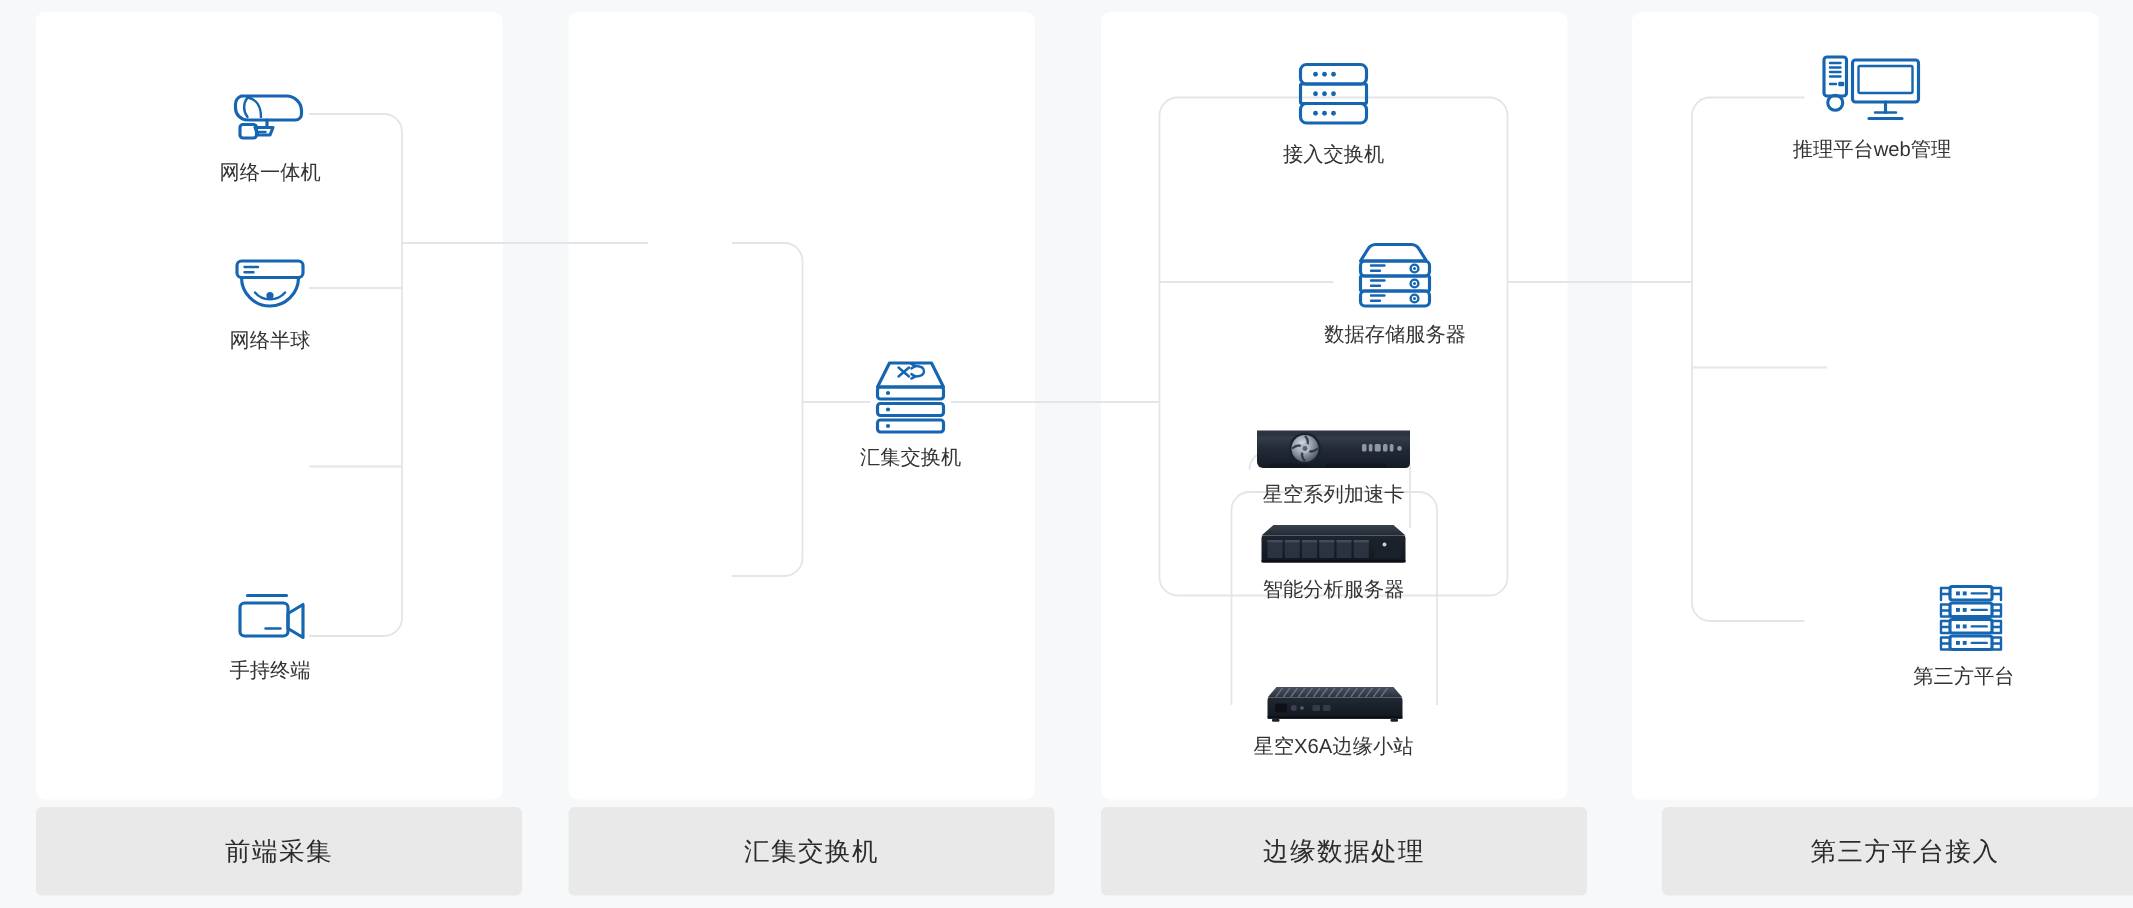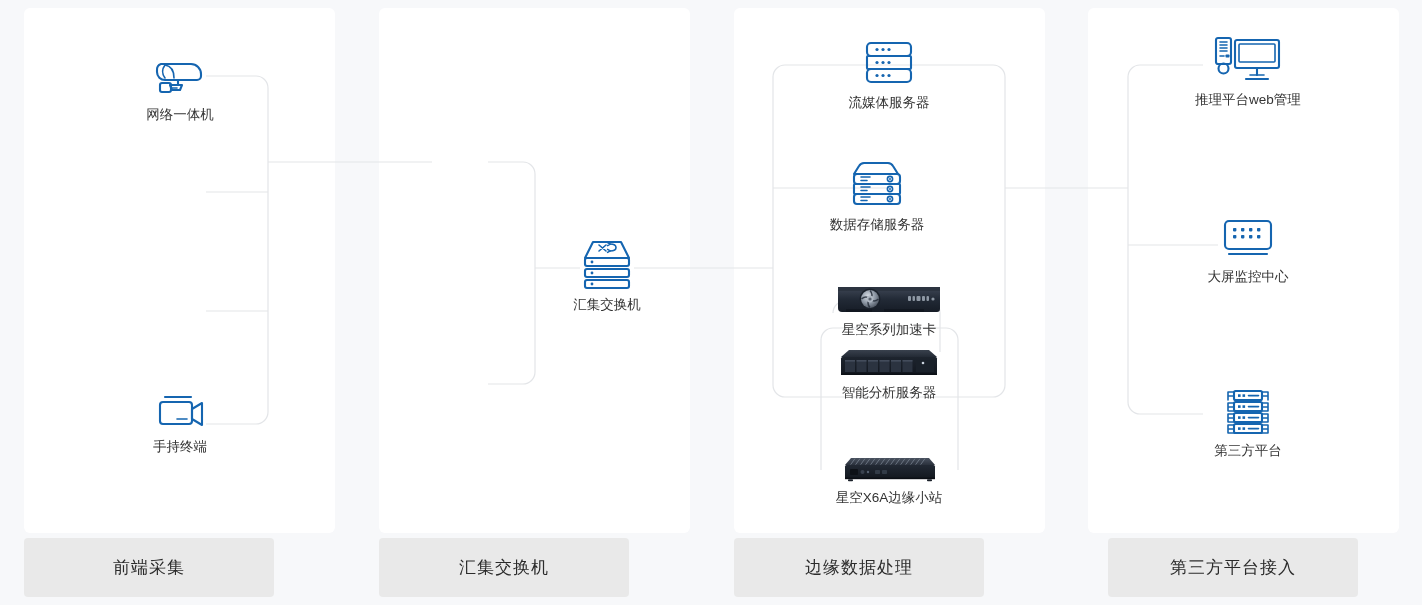--- a/index.html
+++ b/index.html
@@ -16,21 +16,21 @@
   #wires{position:absolute;left:0;top:0;width:1422px;height:605px;pointer-events:none;z-index:3;}
   #wires path,#wires line{fill:none;stroke:#e3e5e8;stroke-width:1.2;}
 
   
   .col{position:absolute;top:8px;width:311px;height:525px;background:#ffffff;border-radius:6px;z-index:2;}
   #col1{left:24px;}
   #col2{left:379px;}
   #col3{left:734px;}
   #col4{left:1088px;}
 
-  .footer{position:absolute;top:538px;width:250px;height:59px;background:#e9e9e9;border-radius:4px;
+  .footer{position:absolute;top:538px;width:324px;height:59px;background:#e9e9e9;border-radius:4px;
           display:flex;align-items:center;justify-content:center;z-index:2;}
   #foot1{left:24px;} #foot2{left:379px;} #foot3{left:734px;} #foot4{left:1088px;margin-left:20px;}
   .footer span{font-size:17px;color:#2b2b2b;letter-spacing:1px;}
 
   
   .node{position:absolute;z-index:5;display:flex;flex-direction:column;align-items:center;
         width:190px;margin-left:-95px;}
   .node .label{margin-top:7px;font-size:13.5px;color:#333;white-space:nowrap;line-height:1.2;}
   .ibox{display:flex;align-items:flex-end;justify-content:center;}
 
@@ -85,20 +85,32 @@
         <path class="st2" d="M14 13 c-3 4 -3 9 0 13"></path>
         <path class="st" d="M27 28 v5"></path>
         <path class="st" d="M19 33 h12 l-2 5 h-8 z"></path>
         <rect class="st" x="9" y="31" width="11" height="9" rx="2"></rect>
         <path class="st2" d="M20 36 h6"></path>
       </svg>
     </div>
     <div class="label">网络一体机</div>
   </div>
 
+  <div class="node" style="left:180px;top:170px;">
+    <div class="ibox">
+      <svg class="ico" width="56" height="42" viewBox="0 0 56 42">
+        <rect class="st" x="6" y="4" width="44" height="11" rx="3"></rect>
+        <path class="st2" d="M11 8 h9 M11 11.5 h6"></path>
+        <path class="st" d="M9 15 a19 19 0 0 0 38 0"></path>
+        <path class="st2" d="M18 25 c5 6 15 6 20 0"></path>
+        <circle class="fl" cx="28" cy="27" r="2.4"></circle>
+      </svg>
+    </div>
+    <div class="label">网络半球</div>
+  </div>
 
 
   <div class="node" style="left:180px;top:390px;">
     <div class="ibox">
       <svg class="ico" width="56" height="42" viewBox="0 0 56 42">
         <path class="st" d="M13 7 h26"></path>
         <rect class="st" x="8" y="12" width="32" height="22" rx="3"></rect>
         <path class="st" d="M40 19 l10 -6 v22 l-10 -6 z"></path>
         <path class="st2" d="M25 29 h10"></path>
       </svg>
@@ -137,24 +149,24 @@
           <circle class="fl" cx="22" cy="9.5" r="1.6"></circle>
           <circle class="fl" cx="28" cy="9.5" r="1.6"></circle>
         <circle class="fl" cx="16" cy="22.5" r="1.6"></circle>
           <circle class="fl" cx="22" cy="22.5" r="1.6"></circle>
           <circle class="fl" cx="28" cy="22.5" r="1.6"></circle>
         <circle class="fl" cx="16" cy="35.5" r="1.6"></circle>
           <circle class="fl" cx="22" cy="35.5" r="1.6"></circle>
           <circle class="fl" cx="28" cy="35.5" r="1.6"></circle>
       </svg>
     </div>
-    <div class="label">流媒体服务器</div>
-  </div>
-
-  <div class="node" style="left:877px;top:160px;">
+    <div class="label">接入交换机</div>
+  </div>
+
+  <div class="node" style="left:930px;top:160px;font-family:Liberation Mono, monospace;">
     <div class="ibox">
       <svg class="ico" width="58" height="50" viewBox="0 0 58 50">
         <path class="st" d="M18 3 h22 a6 6 0 0 1 5 3 l5 8 H6 l5 -8 a6 6 0 0 1 5 -3 z"></path>
         <rect class="st" x="6" y="14" width="46" height="10" rx="3"></rect>
         <rect class="st" x="6" y="24" width="46" height="10" rx="1"></rect>
         <rect class="st" x="6" y="34" width="46" height="10" rx="3"></rect>
         <path class="st2" d="M13 17 h9 M13 20.5 h6"></path>
         <path class="st2" d="M13 27 h9 M13 30.5 h6"></path>
         <path class="st2" d="M13 37 h9 M13 40.5 h6"></path>
         <circle class="st2" cx="42" cy="19" r="2.6"></circle>
@@ -309,41 +321,22 @@
         <rect class="st" x="23" y="5" width="44" height="28" rx="2"></rect>
         <rect class="st2" x="27" y="9" width="36" height="18" rx="1"></rect>
         <path class="st" d="M45 33 v7"></path>
         <path class="st" d="M34 44 h22"></path>
         <path class="st2" d="M38 40 h14"></path>
       </svg>
     </div>
     <div class="label">推理平台web管理</div>
   </div>
 
-  <div class="node" style="left:1248px;top:218px;">
-    <div class="ibox">
-      <svg class="ico" width="56" height="44" viewBox="0 0 56 44">
-        <rect class="st" x="5" y="3" width="46" height="28" rx="4"></rect>
-        <g class="fl">
-          <rect x="13" y="10" width="3.4" height="3.4" rx="0.8"></rect>
-            <rect x="21" y="10" width="3.4" height="3.4" rx="0.8"></rect>
-          <rect x="29" y="10" width="3.4" height="3.4" rx="0.8"></rect>
-            <rect x="37" y="10" width="3.4" height="3.4" rx="0.8"></rect>
-          <rect x="13" y="17" width="3.4" height="3.4" rx="0.8"></rect>
-            <rect x="21" y="17" width="3.4" height="3.4" rx="0.8"></rect>
-          <rect x="29" y="17" width="3.4" height="3.4" rx="0.8"></rect>
-            <rect x="37" y="17" width="3.4" height="3.4" rx="0.8"></rect>
-        </g>
-        <path class="st" d="M9 36 h38"></path>
-      </svg>
-    </div>
-    <div class="label">大屏监控中心</div>
-  </div>
-
-  <div class="node" style="left:1248px;top:388px;">
+
+  <div class="node" style="left:1248px;top:388px;align-items:flex-end;">
     <div class="ibox">
       <svg class="ico" width="58" height="48" viewBox="0 0 58 48">
         <rect class="st" x="15" y="3" width="28" height="9" rx="1.5"></rect>
         <rect class="st" x="15" y="14" width="28" height="9" rx="1.5"></rect>
         <rect class="st" x="15" y="25" width="28" height="9" rx="1.5"></rect>
         <rect class="st" x="15" y="36" width="28" height="9" rx="1.5"></rect>
         <g class="fl">
           <rect x="19" y="6.3" width="2.6" height="2.6"></rect>
             <rect x="23.5" y="6.3" width="2.6" height="2.6"></rect>
           <rect x="19" y="17.3" width="2.6" height="2.6"></rect>

